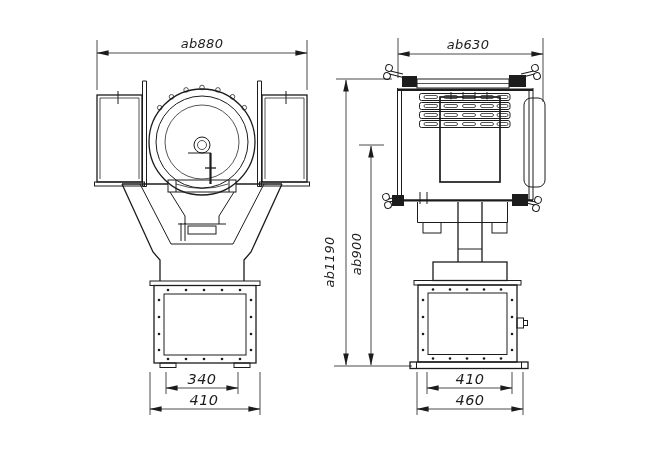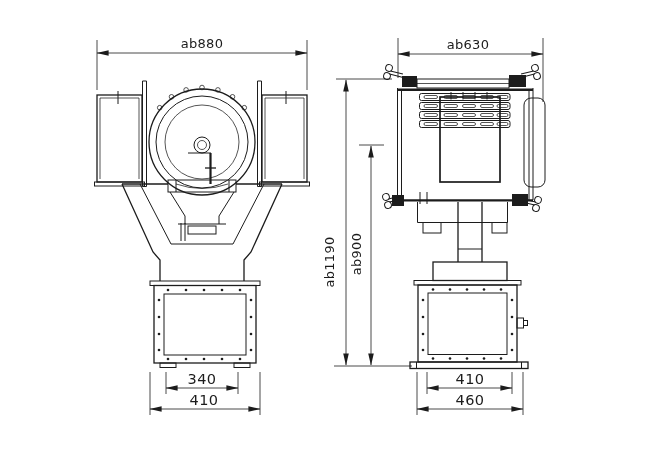--- a/index.html
+++ b/index.html
@@ -1,16 +1,16 @@
 <!DOCTYPE html>
 <html><head>
 <meta charset="utf-8">
 <style>
   html,body{margin:0;padding:0;background:#ffffff;}
-  #stage{position:relative;width:650px;height:450px;background:#ffffff;overflow:hidden;}
+  #stage{position:relative;width:650px;height:450px;background:#ffffff;overflow:hidden;font-style:italic;}
   svg{display:block;}
   .ln{fill:none;stroke:#1c1c1c;stroke-width:1;stroke-linecap:butt;stroke-linejoin:miter;}
   .ln13{fill:none;stroke:#1c1c1c;stroke-width:1.3;}
   .ln16{fill:none;stroke:#1c1c1c;stroke-width:1.7;}
   .thick{fill:none;stroke:#1c1c1c;stroke-width:2.4;}
   .thin{fill:none;stroke:#1c1c1c;stroke-width:0.75;}
   .dim{fill:none;stroke:#1c1c1c;stroke-width:0.8;}
   .blk{fill:#1c1c1c;stroke:none;}
   .dot{fill:#1c1c1c;stroke:none;}
   .txt{fill:#1c1c1c;stroke:none;font-family:"DejaVu Sans",sans-serif;font-size:13px;letter-spacing:0.3px;}

